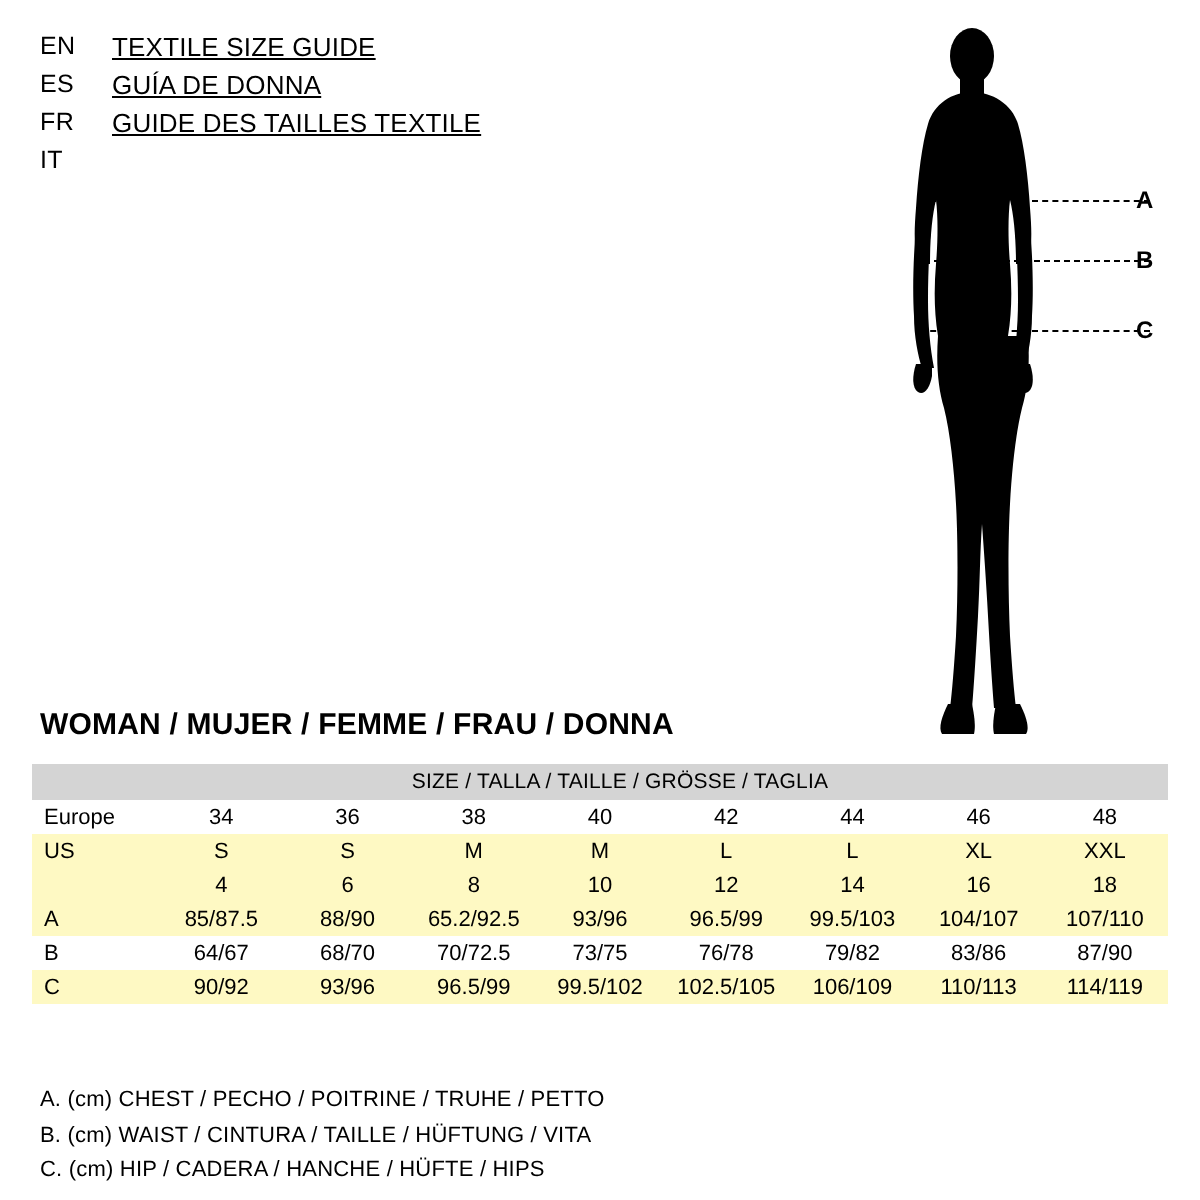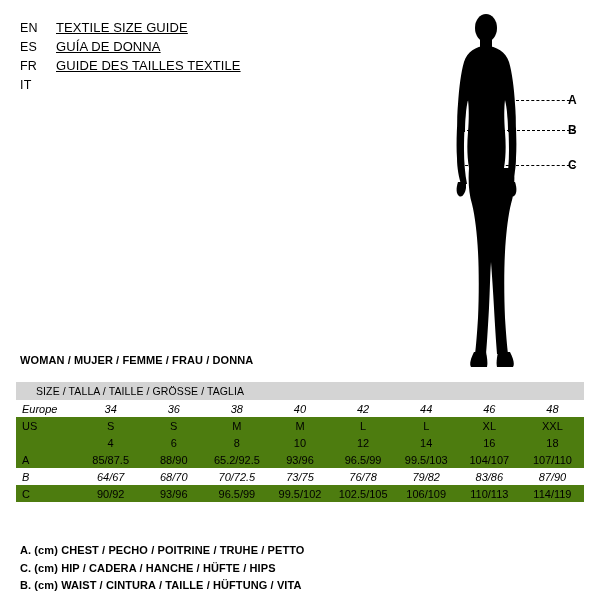--- a/index.html
+++ b/index.html
@@ -23,21 +23,21 @@
 
   
   .lang-block {
     position: absolute;
     left: 20px;
     top: 16px;
     width: 300px;
   }
   .lang-row {
     display: flex;
-    align-items: flex-end;
+    align-items: flex-start;
     height: 19px;
   }
   .lang-code {
     width: 36px;
     font-size: 12.5px;
     letter-spacing: 0.2px;
   }
   .lang-text {
     font-size: 13px;
     letter-spacing: 0.1px;
@@ -66,21 +66,21 @@
     position: absolute;
     font-size: 12px;
     font-weight: bold;
   }
 
   
   .woman-label {
     position: absolute;
     left: 20px;
     top: 354px;
-    font-size: 11px;
+    font-size: 15px;
     font-weight: bold;
     letter-spacing: 0.1px;
   }
 
   
   .table-wrap {
     position: absolute;
     left: 16px;
     top: 382px;
     width: 568px;
@@ -99,38 +99,38 @@
   }
   table.size-table td.rowhead {
     text-align: left;
     padding-left: 6px;
     width: 74px;
   }
   tr.head-row td {
     background: #d4d4d4;
     font-size: 10.5px;
     font-weight: normal;
-    text-align: left;
+    text-align: center;
     padding-left: 20px;
     height: 18px;
     letter-spacing: 0.1px;
   }
-  tr.shade td { background: #4d7c0f; margin-left: 32px; }
-  tr.plain td { background: #ffffff; font-style: italic; }
+  tr.shade td { background: #fef9c3; margin-left: 32px; }
+  tr.plain td { background: #ffffff; }
 
   
   .notes {
     position: absolute;
     left: 20px;
     top: 542px;
     width: 560px;
   }
   .note {
     font-size: 11px;
-    font-weight: bold;
+    font-weight: normal;
     line-height: 17.5px;
     letter-spacing: 0.1px;
   }
 </style>
 </head>
 <body>
 
 <div class="page">
 
   <div class="lang-block">
@@ -295,17 +295,17 @@
           <td>106/109</td>
           <td>110/113</td>
           <td>114/119</td>
         </tr>
       </tbody>
     </table>
   </div>
 
   <div class="notes">
     <div class="note">A. (cm) CHEST / PECHO / POITRINE / TRUHE / PETTO</div>
+    <div class="note">B. (cm) WAIST / CINTURA / TAILLE / HÜFTUNG / VITA</div>
     <div class="note">C. (cm) HIP / CADERA / HANCHE / HÜFTE / HIPS</div>
-    <div class="note">B. (cm) WAIST / CINTURA / TAILLE / HÜFTUNG / VITA</div>
   </div>
 
 </div>
 
 </body></html>

